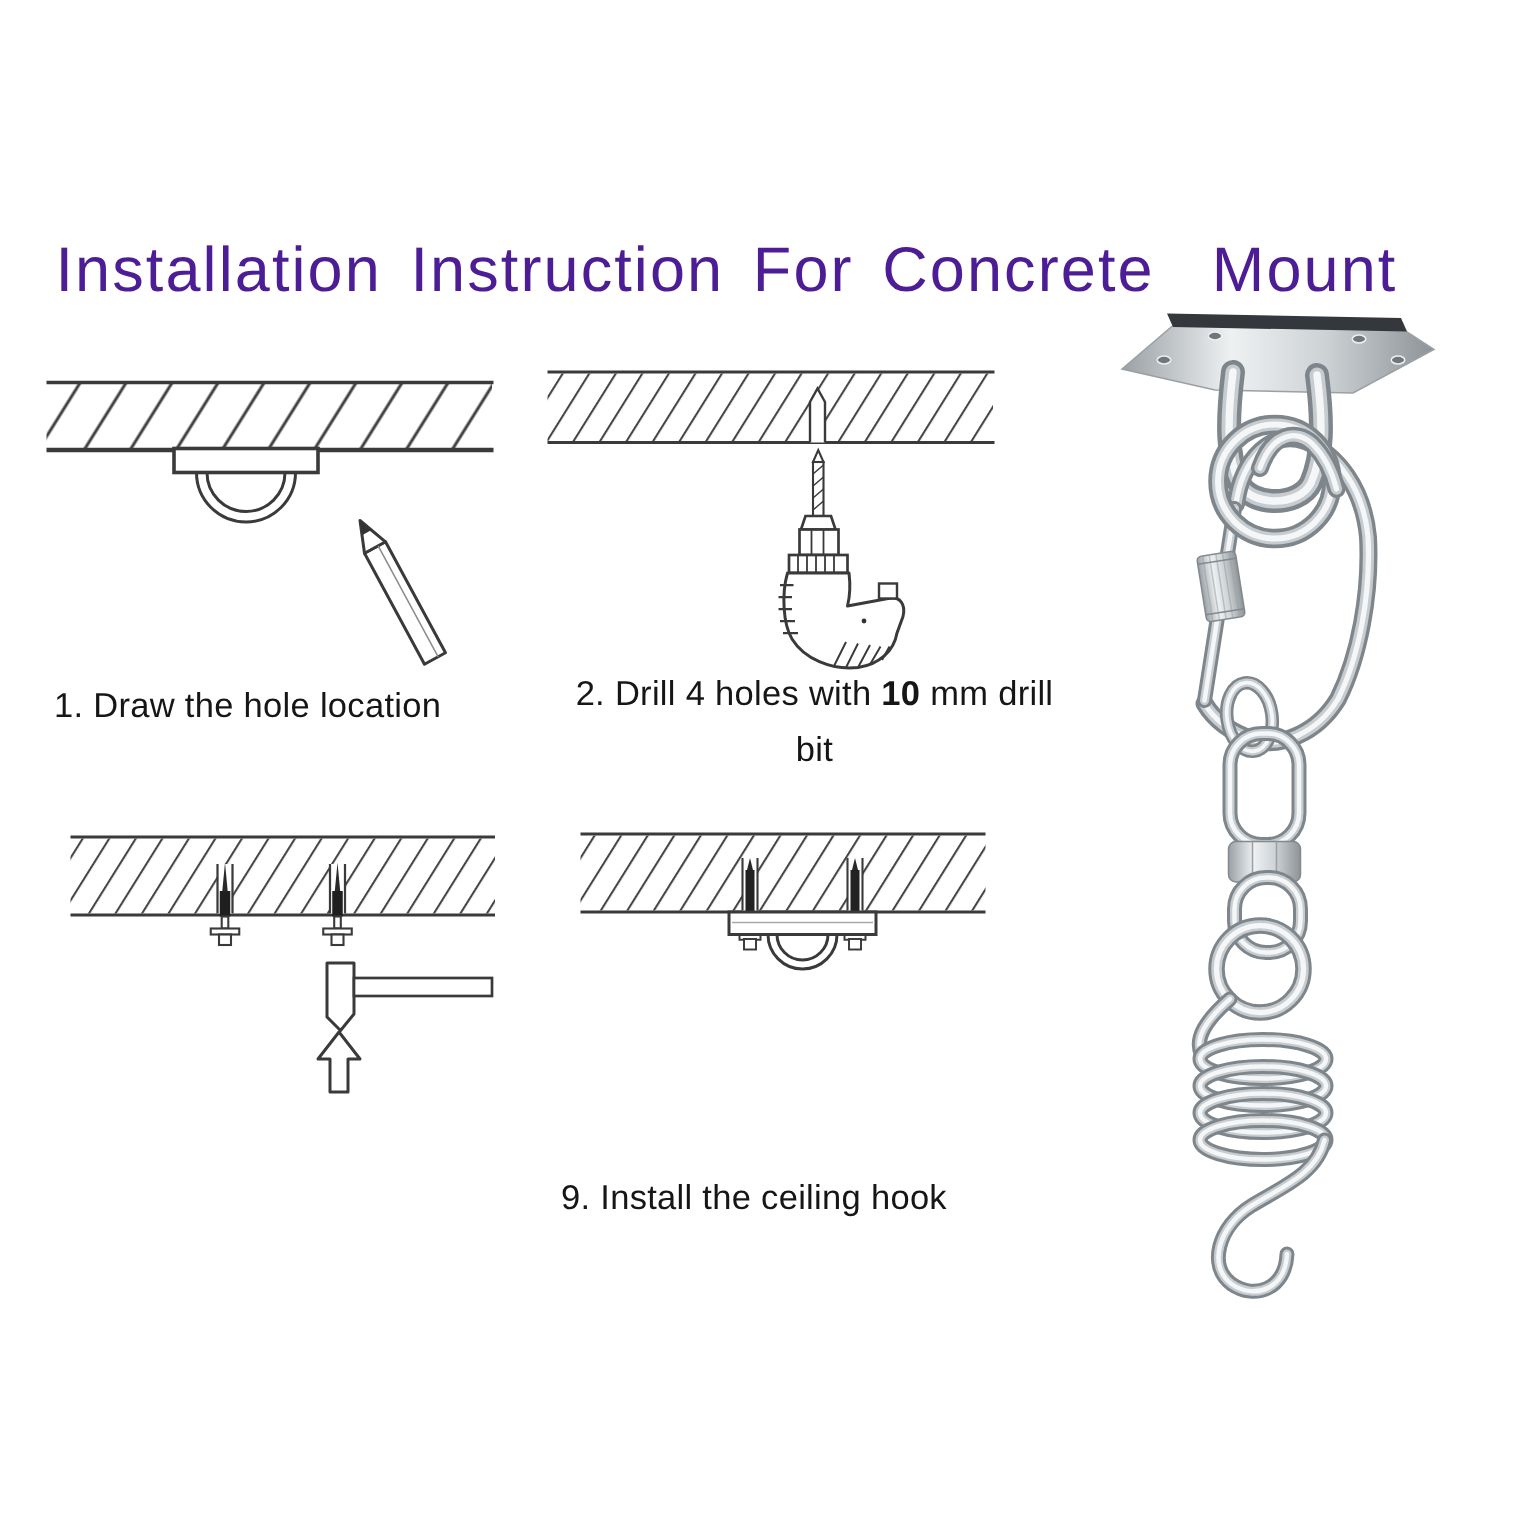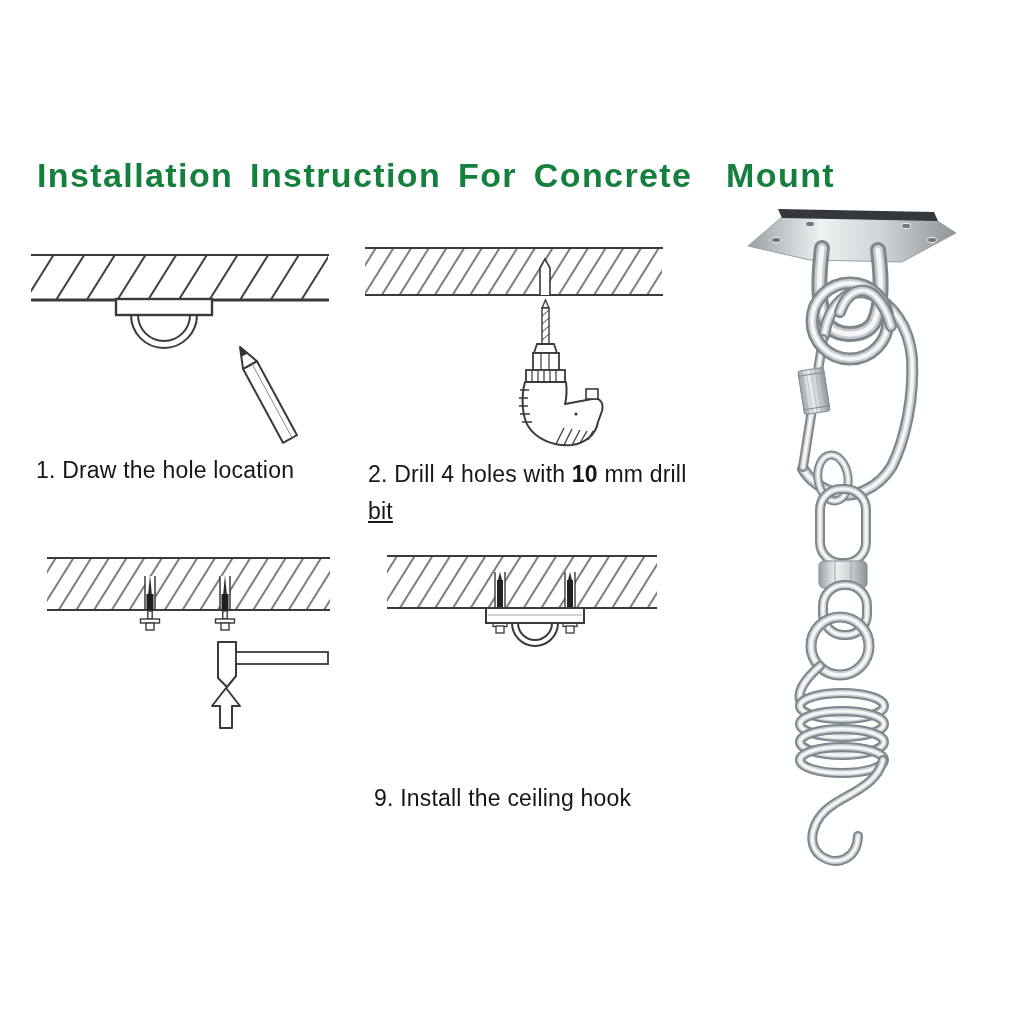--- a/index.html
+++ b/index.html
@@ -1,24 +1,24 @@
 <!DOCTYPE html>
 <html><head>
 <meta charset="utf-8">
 <style>
   html,body{margin:0;padding:0;background:#ffffff;}
   .stage{position:relative;width:1020px;height:1020px;background:#ffffff;overflow:hidden;
          font-family:"Liberation Sans","DejaVu Sans",sans-serif;color:#141414;}
-  .title{position:absolute;left:37px;top:156px;font-size:34px;font-weight:700;
-         letter-spacing:1.4px;word-spacing:6px;white-space:pre;color:#15803d;}
+  .title{position:absolute;left:37px;top:156px;font-size:42px;font-weight:400;
+         letter-spacing:1.4px;word-spacing:6px;white-space:pre;color:#4c1d95;}
   .fig{position:absolute;}
-  .cap{position:absolute;font-size:23px;letter-spacing:.2px;color:#161616;line-height:37px;}
+  .cap{position:absolute;font-size:23px;letter-spacing:.2px;color:#161616;line-height:37px;text-align:center;}
   .cap .bold{font-weight:700;}
   .cap .line1{white-space:nowrap;}
-  .cap .line2{display:block;text-decoration:underline;}
+  .cap .line2{display:block;}
   
   .ln{stroke:#3a3a3a;fill:none;}
   .lnw{stroke:#3a3a3a;fill:#ffffff;}
   
   .w1{stroke:#7f868b;fill:none;stroke-linecap:round;stroke-linejoin:round;}
   .w2{stroke:#c6cccf;fill:none;stroke-linecap:round;stroke-linejoin:round;}
   .w3{stroke:#f4f6f7;fill:none;stroke-linecap:round;stroke-linejoin:round;}
 </style>
 </head>
 <body>
@@ -156,21 +156,21 @@
       <rect class="lnw" x="104" y="60" width="98" height="15" stroke-width="2"></rect>
       <line x1="106" y1="67" x2="200" y2="67" stroke="#a8a8a8" stroke-width="1"></line>
       <path class="ln" d="M130,75 A23,23 0 0 0 176,75" stroke-width="2"></path>
       <path class="ln" d="M136,75 A17,17 0 0 0 170,75" stroke-width="2"></path>
     </g>
   </svg>
 
   <div class="cap" style="left:36px;top:452px">
     <span>1. Draw the hole location</span>
   </div>
-  <div class="cap" style="left:368px;top:456px;width:350px">
+  <div class="cap" style="left:368px;top:444px;width:350px">
     <span class="line1"><span>2. Drill 4 holes with </span><span class="bold">10</span><span> mm drill</span></span>
     <span class="line2">bit</span>
   </div>
   <div class="cap" style="left:374px;top:780px">
     <span>9. Install the ceiling hook</span>
   </div>
 
   <svg class="fig" style="left:690px;top:186px" width="305" height="700" viewBox="0 0 305 700">
     <g>
       <polygon points="58,60 92,31 246,34 266,47 212,76 120,74" fill="url(#metG)" stroke="#9aa0a4" stroke-width="1"></polygon>

